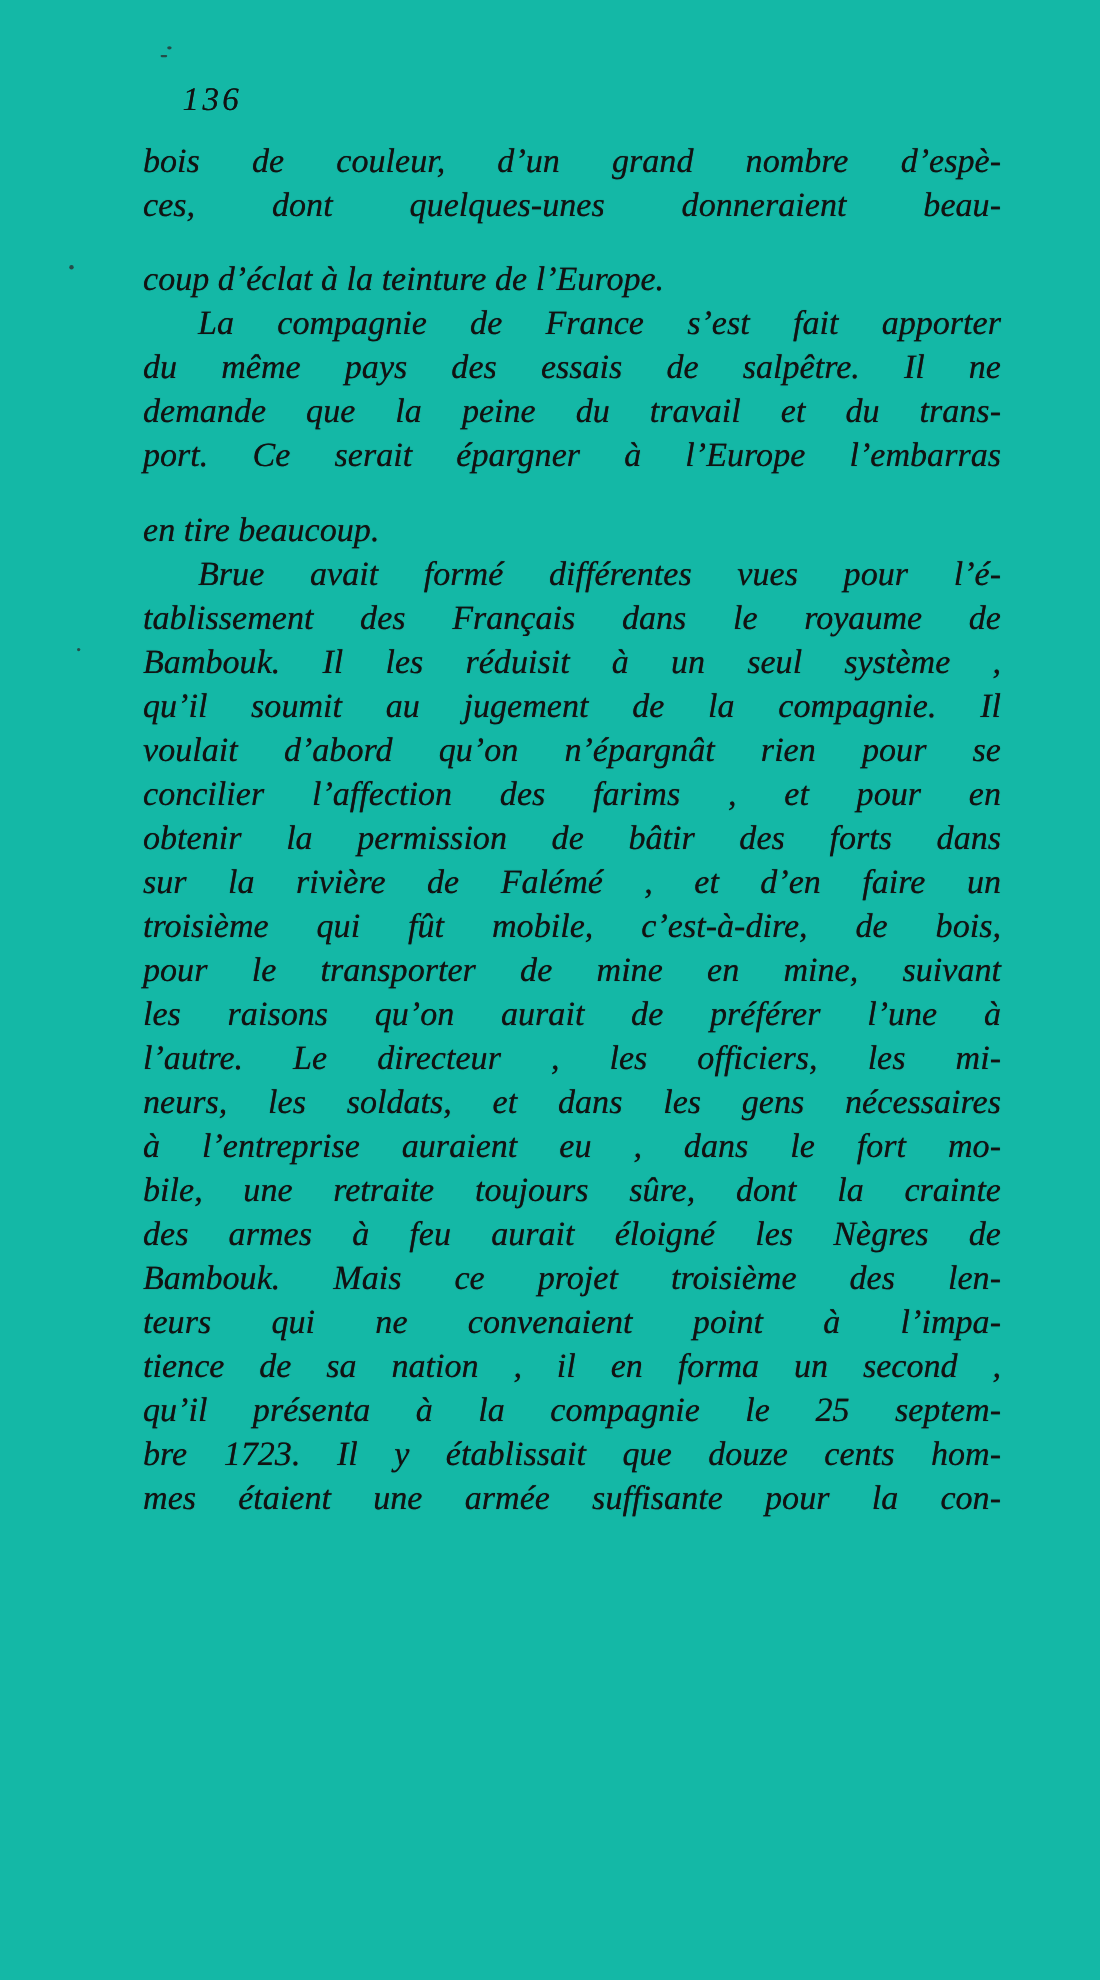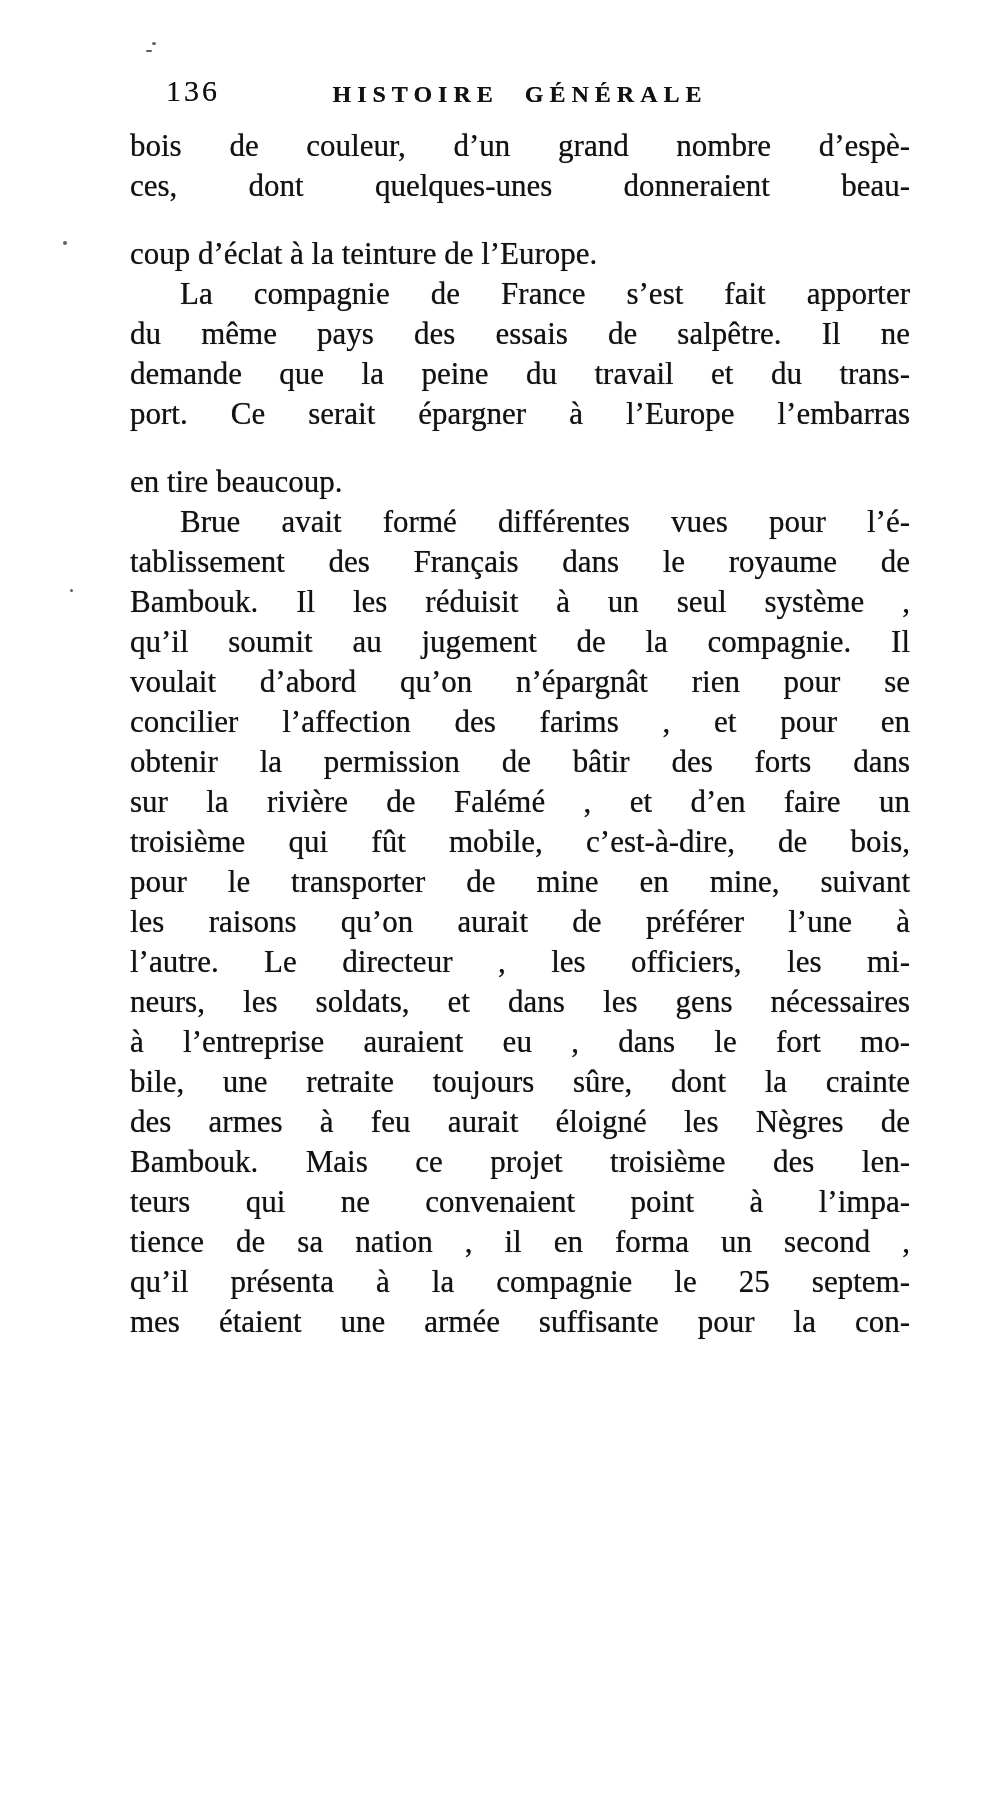--- a/index.html
+++ b/index.html
@@ -1,23 +1,24 @@
 <!DOCTYPE html>
 <html><head>
 <meta charset="utf-8">
 <style>
   html, body { margin: 0; padding: 0; background: #e8e8e8; }
   .scan-page {
     position: relative;
     width: 1000px;
     height: 1800px;
-    background: #ffffff;
+    background: #14b8a6;
     font-family: "Liberation Serif", "DejaVu Serif", serif;
     color: #121212;
     overflow: hidden;
+    font-style: italic;
   }
   .folio {
     position: absolute;
     left: 166px;
     top: 74px;
     font-size: 30px;
     letter-spacing: 3px;
     text-shadow: 0 0 0.6px rgba(0,0,0,0.75);
   }
   .head-title {
@@ -64,21 +65,20 @@
 <body>
 
 <div class="scan-page">
 
   <div class="speck s1"></div>
   <div class="speck s2"></div>
   <div class="speck s3"></div>
   <div class="speck s4"></div>
 
   <div class="folio">136</div>
-  <div class="head-title">HISTOIRE GÉNÉRALE</div>
 
   <div class="text-block">
 
     <div class="line">bois de couleur, d’un grand nombre d’espè-</div>
     <div class="line">ces, dont quelques-unes donneraient beau-</div>
     <div class="line endpara">coup d’éclat à la teinture de l’Europe.</div>
 
     <div class="line indent">La compagnie de France s’est fait apporter</div>
     <div class="line">du même pays des essais de salpêtre. Il ne</div>
     <div class="line">demande que la peine du travail et du trans-</div>
@@ -98,16 +98,17 @@
     <div class="line">les raisons qu’on aurait de préférer l’une à</div>
     <div class="line">l’autre. Le directeur , les officiers, les mi-</div>
     <div class="line">neurs, les soldats, et dans les gens nécessaires</div>
     <div class="line">à l’entreprise auraient eu , dans le fort mo-</div>
     <div class="line">bile, une retraite toujours sûre, dont la crainte</div>
     <div class="line">des armes à feu aurait éloigné les Nègres de</div>
     <div class="line">Bambouk. Mais ce projet troisième des len-</div>
     <div class="line">teurs qui ne convenaient point à l’impa-</div>
     <div class="line">tience de sa nation , il en forma un second ,</div>
     <div class="line">qu’il présenta à la compagnie le 25 septem-</div>
+    <div class="line">bre 1723. Il y établissait que douze cents hom-</div>
     <div class="line">mes étaient une armée suffisante pour la con-</div>
   </div>
 
 </div>
 
 </body></html>

